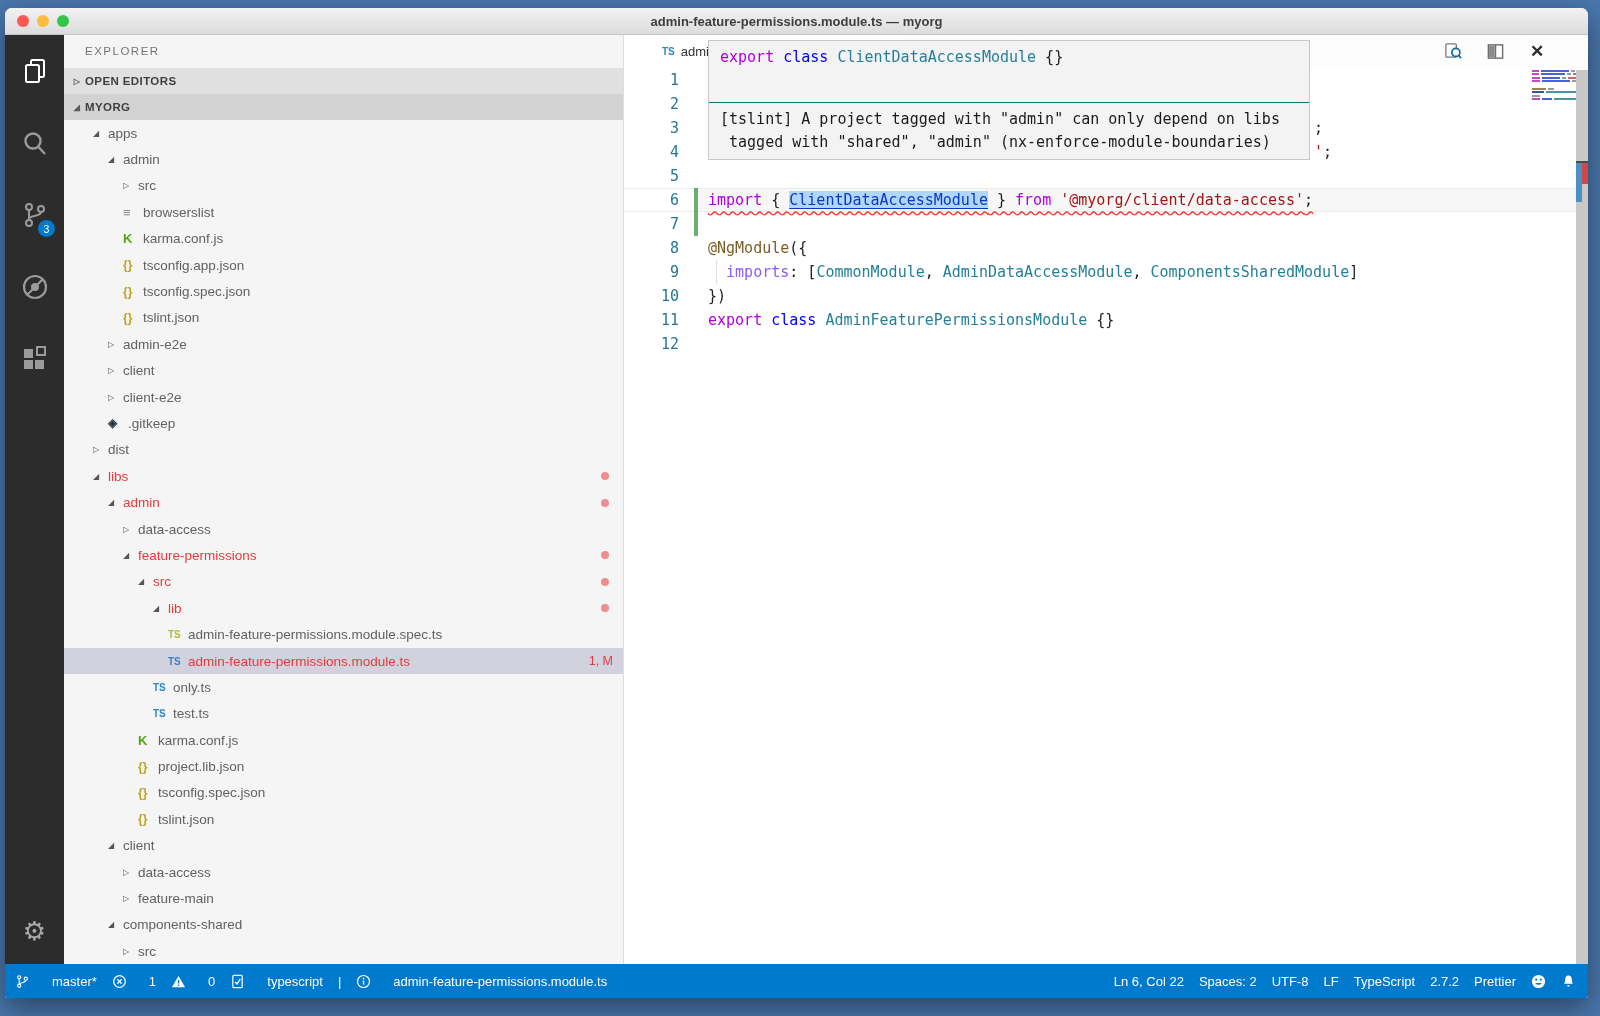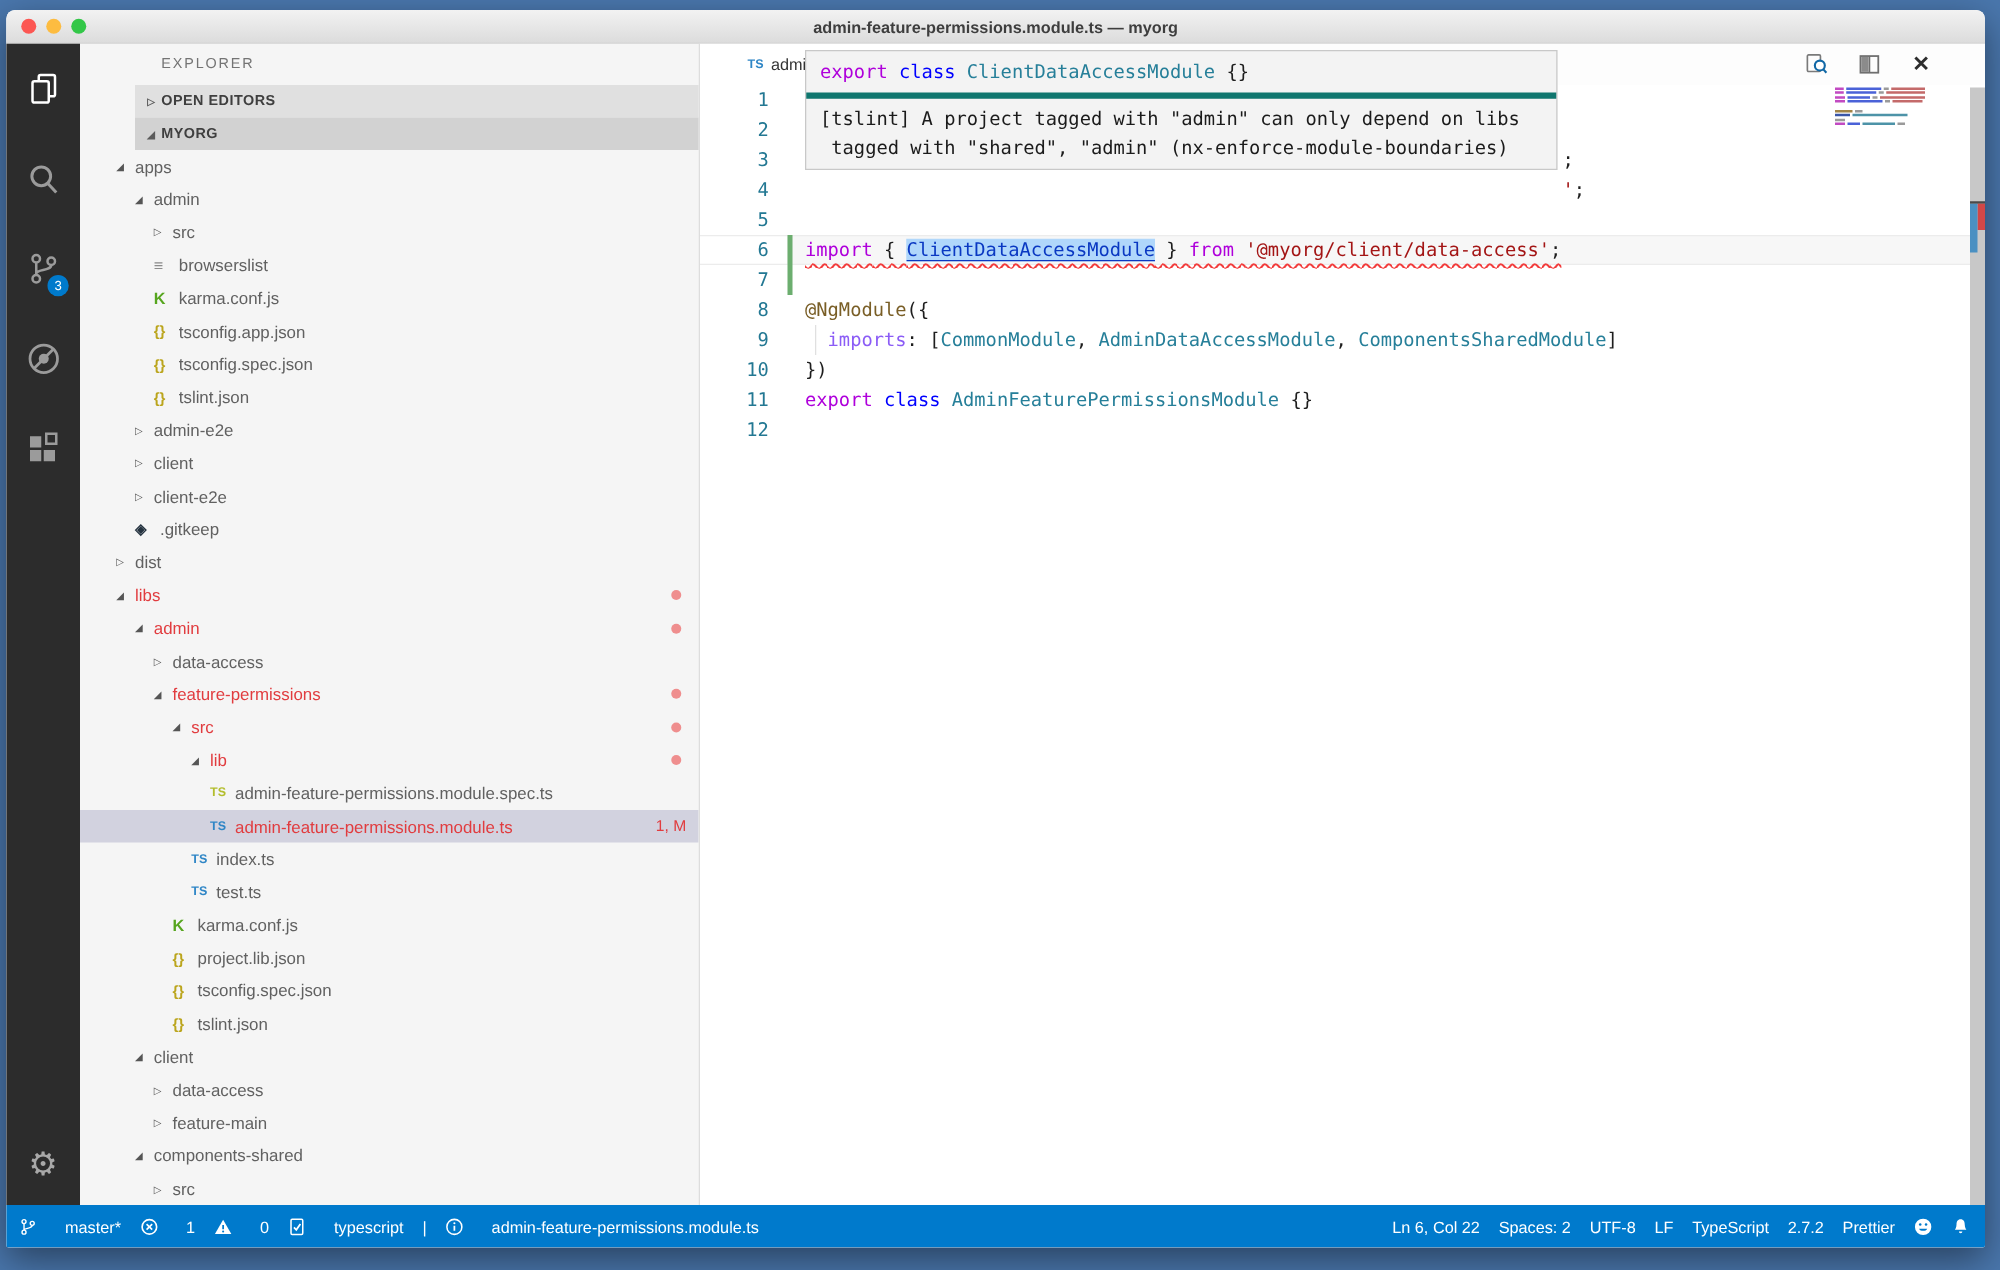--- a/index.html
+++ b/index.html
@@ -18,21 +18,21 @@
   .wbody { display:flex; height:929px; }
   
   .activitybar { width:59px; background:var(--activity_bar,#2c2c2c); display:flex; flex-direction:column; align-items:center; position:relative; }
   .ab-item { width:59px; height:72px; display:flex; align-items:center; justify-content:center; position:relative; cursor:pointer; }
   .ab-item svg { width:30px; height:30px; }
   .ab-badge { position:absolute; right:9px; bottom:14px; min-width:17px; height:17px; border-radius:50%;
               background:var(--accent,#007acc); color:#fff; font-size:10.5px; display:flex; align-items:center; justify-content:center; }
   .ab-gear { position:absolute; bottom:10px; left:0; width:59px; height:46px; display:flex; align-items:center; justify-content:center;
              font-size:26px; color:#a8a8a8; cursor:pointer; }
   
-  .sidebar { width:496px; background:#f5f5f5; position:relative; overflow:hidden; border-right:1px solid #ddd;padding-left:44px; }
+  .sidebar { width:560px; background:#f5f5f5; position:relative; overflow:hidden; border-right:1px solid #ddd; }
   .sidebar-title { height:33px; line-height:33px; padding-left:21px; font-size:11.5px; letter-spacing:1.5px; color:#747474; }
   .section { height:26px; display:flex; align-items:center; font-size:11.5px; font-weight:bold; color:#3f3f3f; letter-spacing:.4px; cursor:pointer; }
   .section .tw { width:16px; text-align:center; font-size:8px; color:#5a5a5a; margin-left:5px; }
   .sec-open { background:#e0e0e0; }
   .sec-myorg { background:#d2d2d2; }
   .tree { position:absolute; top:85px; left:0; right:0; bottom:0; overflow:hidden; }
   .trow { height:26.4px; display:flex; align-items:center; font-size:13.5px; color:#616161; cursor:pointer; position:relative; }
   .trow.sel { background:var(--selected_row,#d2d2df); }
   .trow .tw { width:15px; font-size:8px; color:#555; flex:none; text-align:left; }
   .trow .fic { width:20px; flex:none; font-weight:bold; text-align:left; }
@@ -65,21 +65,21 @@
   .tk-kw { color:#af00db; } .tk-kw2 { color:#0000ff; } .tk-type { color:#267f99; }
   .tk-str { color:#a31515; } .tk-prop { color:#8b5cf6; } .tk-pun { color:#1e1e1e; } .tk-dec { color:#795e26; }
   .tk-link { background:#b0d7fb; color:#0a38c2; text-decoration:underline; text-underline-offset:3px; }
   .frag { position:absolute; left:690px; top:0; }
   .guide { position:absolute; left:92px; top:0; bottom:0; border-left:1px solid #e0e0e0; }
   .gutter-mod { position:absolute; left:70px; top:153px; width:4px; height:48px; background:#6cae6f; z-index:2; }
   
   .hover { position:absolute; left:84px; top:5px; width:602px; z-index:40; background:#f3f3f3;
            border:1px solid #c8c8c8; font-family:"DejaVu Sans Mono","Liberation Mono",monospace; font-size:15px; }
   .hv-sec { padding:5px 11px; line-height:23px; white-space:pre; }
-  .hv-sec + .hv-sec { border-top:5px solid #0f766e; }
+  .hv-sec + .hv-sec { border-top:1px solid #0f766e;margin-top:28px; }
   .hv-msg { color:#1b1b1b; }
   
   .minimap { position:absolute; top:31px; left:908px; width:72px; z-index:3; }
   .mm-row { height:2px; margin-bottom:1.6px; display:flex; gap:2px; }
   .mm-seg { height:2px; }
   .ruler { position:absolute; top:35px; right:0; bottom:0; width:12px; background:#c8c8c8; z-index:4; }
   .rmark { position:absolute; }
   
   .statusbar { height:34px; background:var(--statusbar,#007acc); color:#fff; display:flex; align-items:center;
                justify-content:space-between; font-size:13px; padding:0 12px 0 10px; }
@@ -239,21 +239,21 @@
               <span class="fic ts-yellow">TS</span>
               <span class="lbl">admin-feature-permissions.module.spec.ts</span>
             </div>
             <div class="trow sel" style="padding-left: 104px;">
               <span class="fic ts-blue">TS</span>
               <span class="lbl red">admin-feature-permissions.module.ts</span>
               <span class="badge">1, M</span>
             </div>
             <div class="trow" style="padding-left: 89px;">
               <span class="fic ts-blue">TS</span>
-              <span class="lbl">index.ts</span>
+              <span class="lbl">only.ts</span>
             </div>
             <div class="trow" style="padding-left: 89px;">
               <span class="fic ts-blue">TS</span>
               <span class="lbl">test.ts</span>
             </div>
             <div class="trow" style="padding-left: 74px;">
               <span class="fic karma">K</span>
               <span class="lbl">karma.conf.js</span>
             </div>
             <div class="trow" style="padding-left: 74px;">

